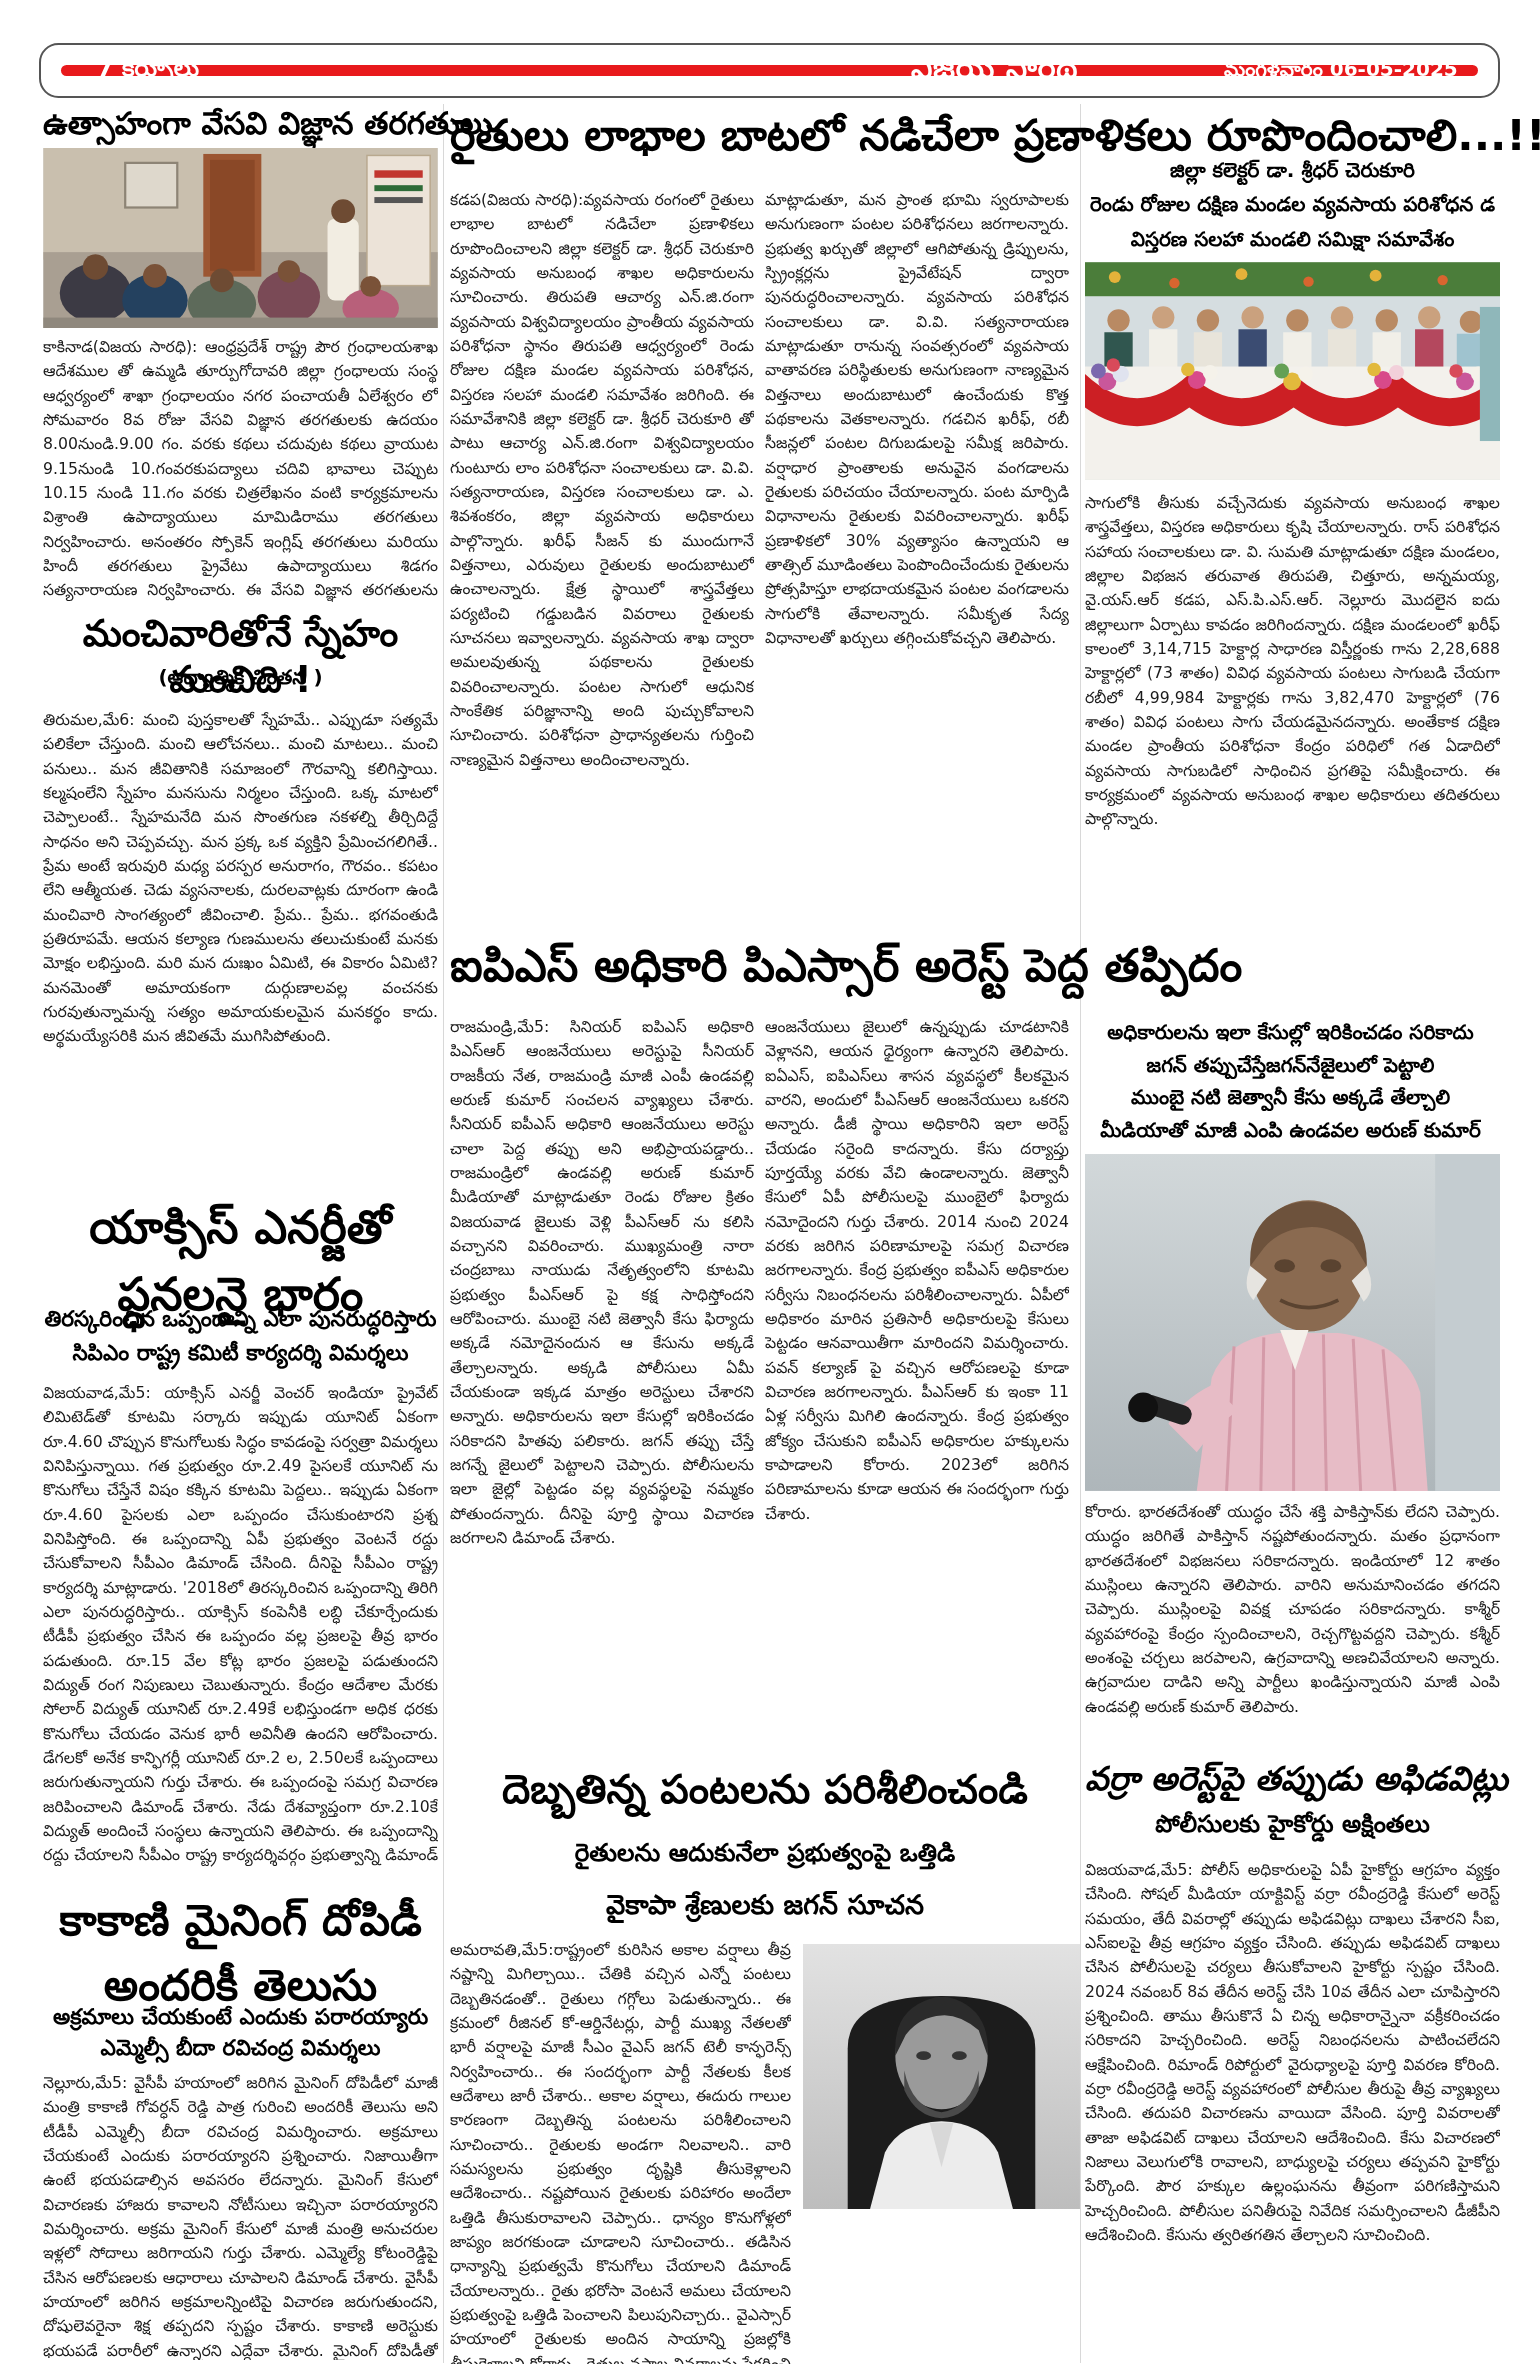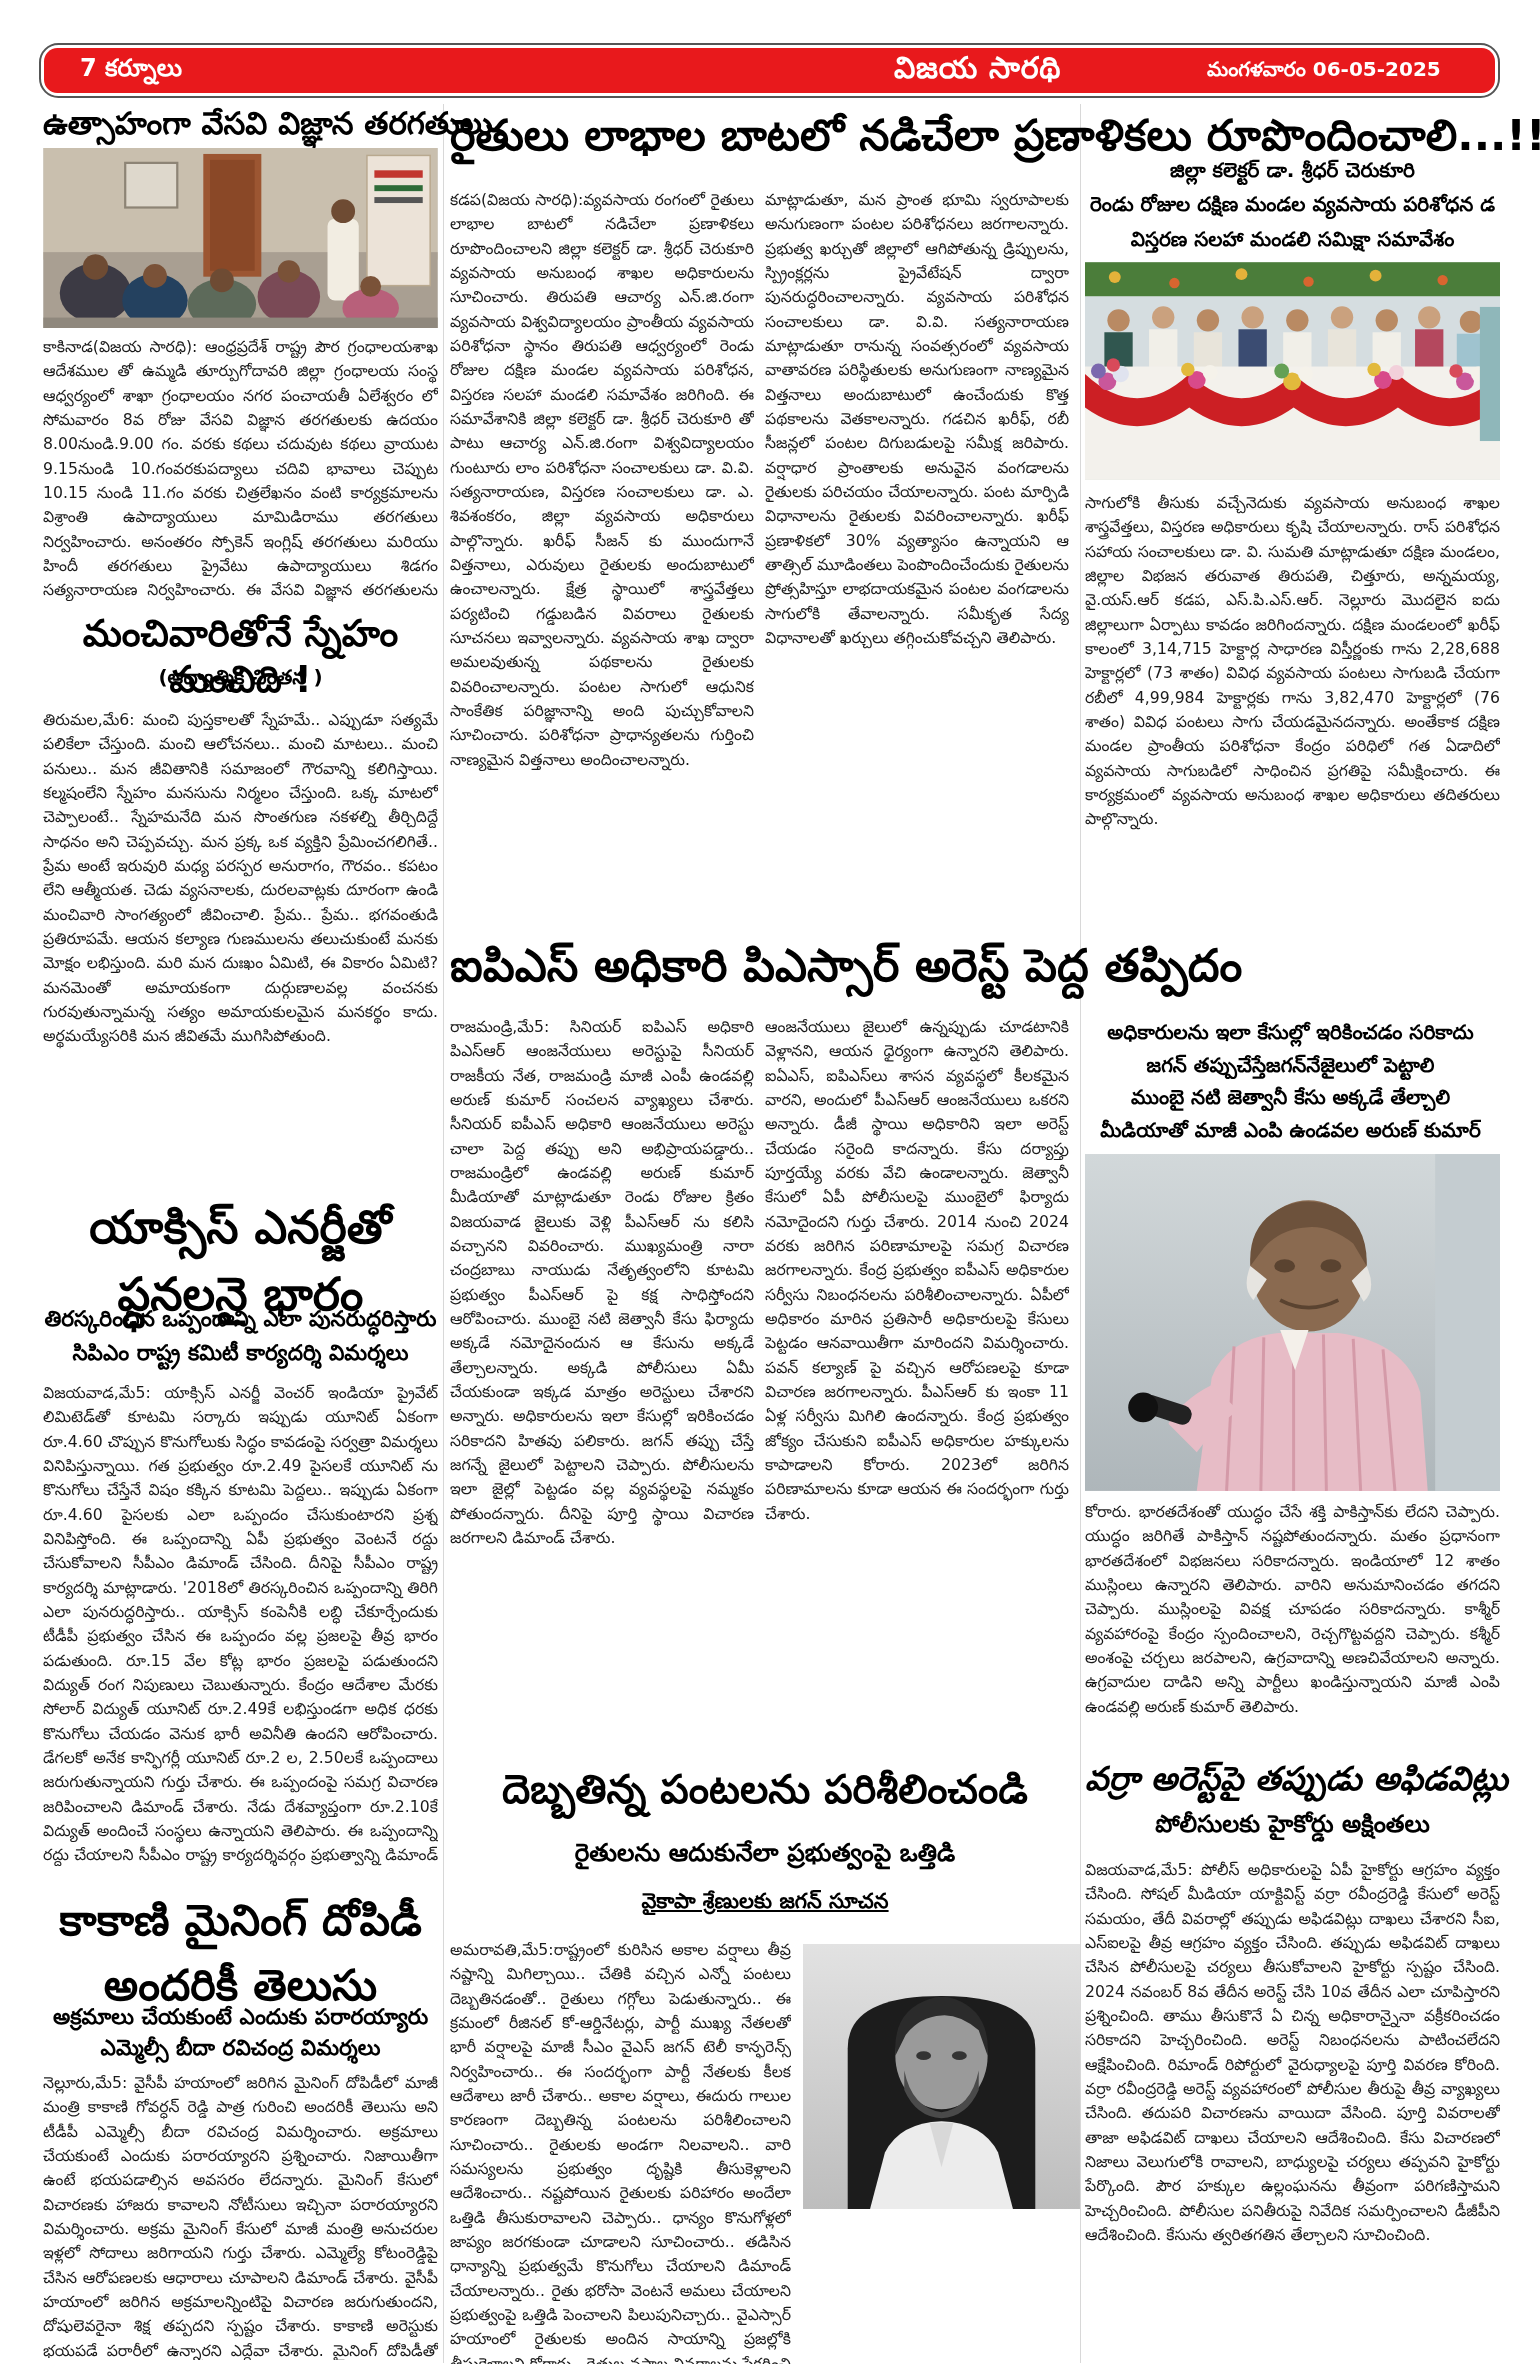--- a/index.html
+++ b/index.html
@@ -1,20 +1,20 @@
 <!DOCTYPE html>
 <html lang="te" style="font-size:12px"><head>
 <meta charset="utf-8">
 <style>
   html,body{margin:0;padding:0;background:#ffffff;}
   #page{position:relative;width:1541px;height:2377px;background:#ffffff;overflow:hidden;
         font-family:"DejaVu Sans","Liberation Sans",sans-serif;color:#111;}
   .abs{position:absolute;}
   
-  .topbar-outer{left:39px;top:43px;width:1461px;height:55px;border:2.2px solid #555;border-radius:19.4px;padding:3px;box-sizing:border-box;background:#fff;}
+  .topbar-outer{left:39px;top:43px;width:1461px;height:55px;border:2.2px solid #555;border-radius:19.4px;padding:20px;box-sizing:border-box;background:#fff;}
   .topbar-inner{width:100%;height:100%;background:#e8191c;border-radius:13.4px;position:relative;}
   .topbar-inner span{position:absolute;top:50%;transform:translateY(-50%);color:#fff;font-weight:bold;white-space:nowrap;}
   .mast-page{left:36px;font-size:24px;}
   .mast-paper{left:850px;font-size:30px;letter-spacing:0.7px;}
   .mast-date{left:1163px;font-size:20px;}
   
   .hl{font-weight:bold;color:#000;text-align:center;line-height:1.25;}
   .hl-main{font-size:43px;white-space:nowrap;text-align:left;}
   .hl-ips{font-size:45px;white-space:nowrap;text-align:left;}
   .hl-left{font-size:31px;white-space:nowrap;}
@@ -203,21 +203,21 @@
       <path d="M170 310 Q130 330 112 362 L150 400 Q180 360 206 344 Z" fill="#e7bcc6"></path>
       <rect x="74" y="330" width="70" height="26" rx="12" transform="rotate(18 109 343)" fill="#222"></rect>
       <circle cx="78" cy="340" r="20" fill="#111"></circle>
     </svg>
   </div>
 
   <div class="abs bd" style="left:1085px;top:1500px;width:415px;height:240px;">కోరారు. భారతదేశంతో యుద్ధం చేసే శక్తి పాకిస్తాన్‌కు లేదని చెప్పారు. యుద్ధం జరిగితే పాకిస్తాన్ నష్టపోతుందన్నారు. మతం ప్రధానంగా భారతదేశంలో విభజనలు సరికాదన్నారు. ఇండియాలో 12 శాతం ముస్లింలు ఉన్నారని తెలిపారు. వారిని అనుమానించడం తగదని చెప్పారు. ముస్లింలపై వివక్ష చూపడం సరికాదన్నారు. కాశ్మీర్ వ్యవహారంపై కేంద్రం స్పందించాలని, రెచ్చగొట్టవద్దని చెప్పారు. కశ్మీర్ అంశంపై చర్చలు జరపాలని, ఉగ్రవాదాన్ని అణచివేయాలని అన్నారు. ఉగ్రవాదుల దాడిని అన్ని పార్టీలు ఖండిస్తున్నాయని మాజీ ఎంపి ఉండవల్లి అరుణ్ కుమార్ తెలిపారు.</div>
 
   <div class="abs hl hl-debba" style="left:450px;top:1764px;width:630px;">దెబ్బతిన్న పంటలను పరిశీలించండి</div>
   <div class="abs sub" style="left:450px;top:1838px;width:630px;font-size:24.6px;">రైతులను ఆదుకునేలా ప్రభుత్వంపై ఒత్తిడి</div>
-  <div class="abs sub" style="left:450px;top:1889px;width:630px;font-size:21px;text-decoration:underline;">వైకాపా శ్రేణులకు జగన్ సూచన</div>
+  <div class="abs sub" style="left:450px;top:1889px;width:630px;font-size:27px;">వైకాపా శ్రేణులకు జగన్ సూచన</div>
 
   <div class="abs" style="left:450px;top:1938px;width:630px;height:426px;overflow:hidden;">
     <div class="photo" style="float:right;width:277px;height:265px;margin:6px 0 7.5px 12px;">
       <svg width="277" height="265" viewBox="0 0 372 356" xmlns="http://www.w3.org/2000/svg">
         <defs>
           <linearGradient id="gGray" x1="0" y1="0" x2="0" y2="1">
             <stop offset="0" stop-color="#e2e2e2"></stop>
               <stop offset="1" stop-color="#bdbdbd"></stop>
           </linearGradient>
         </defs>

